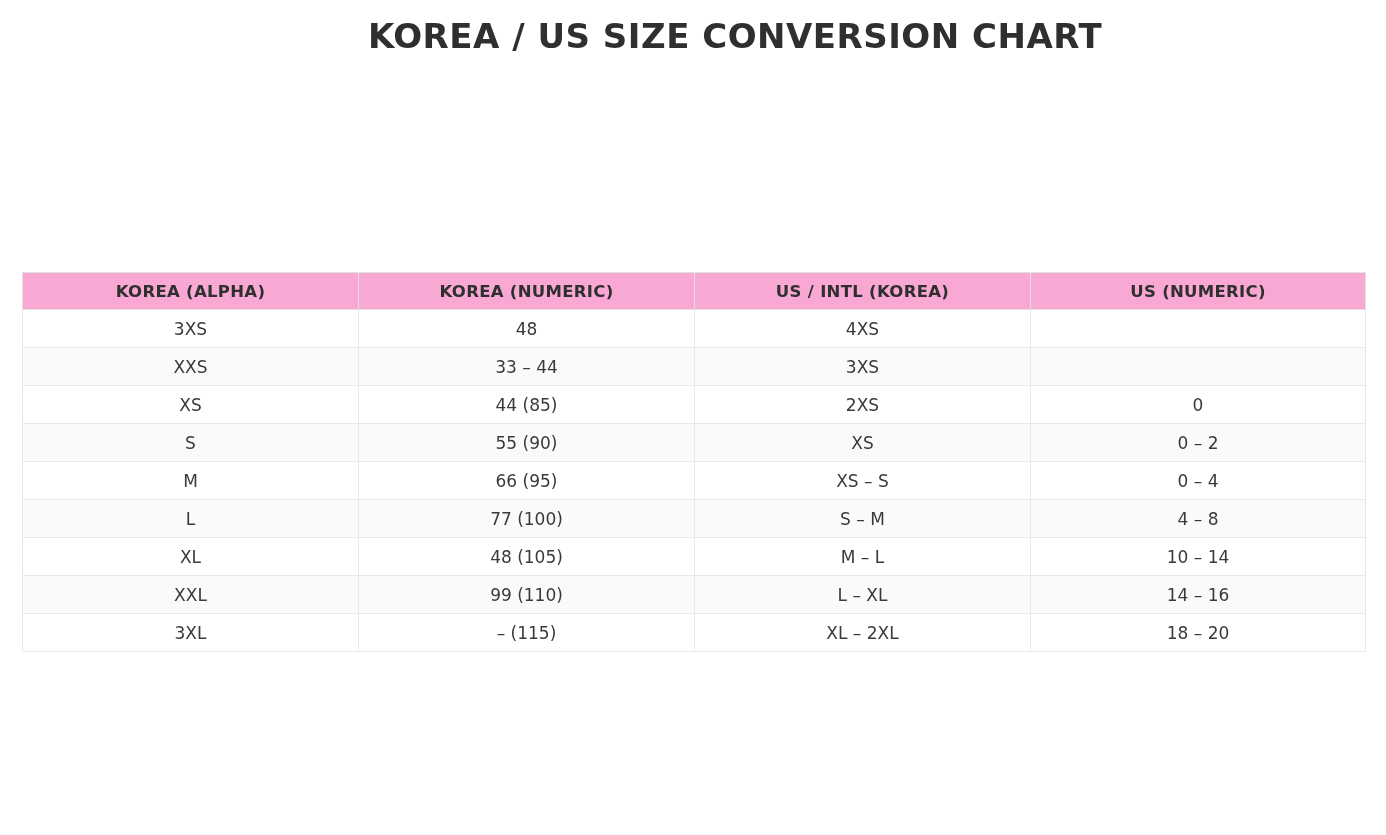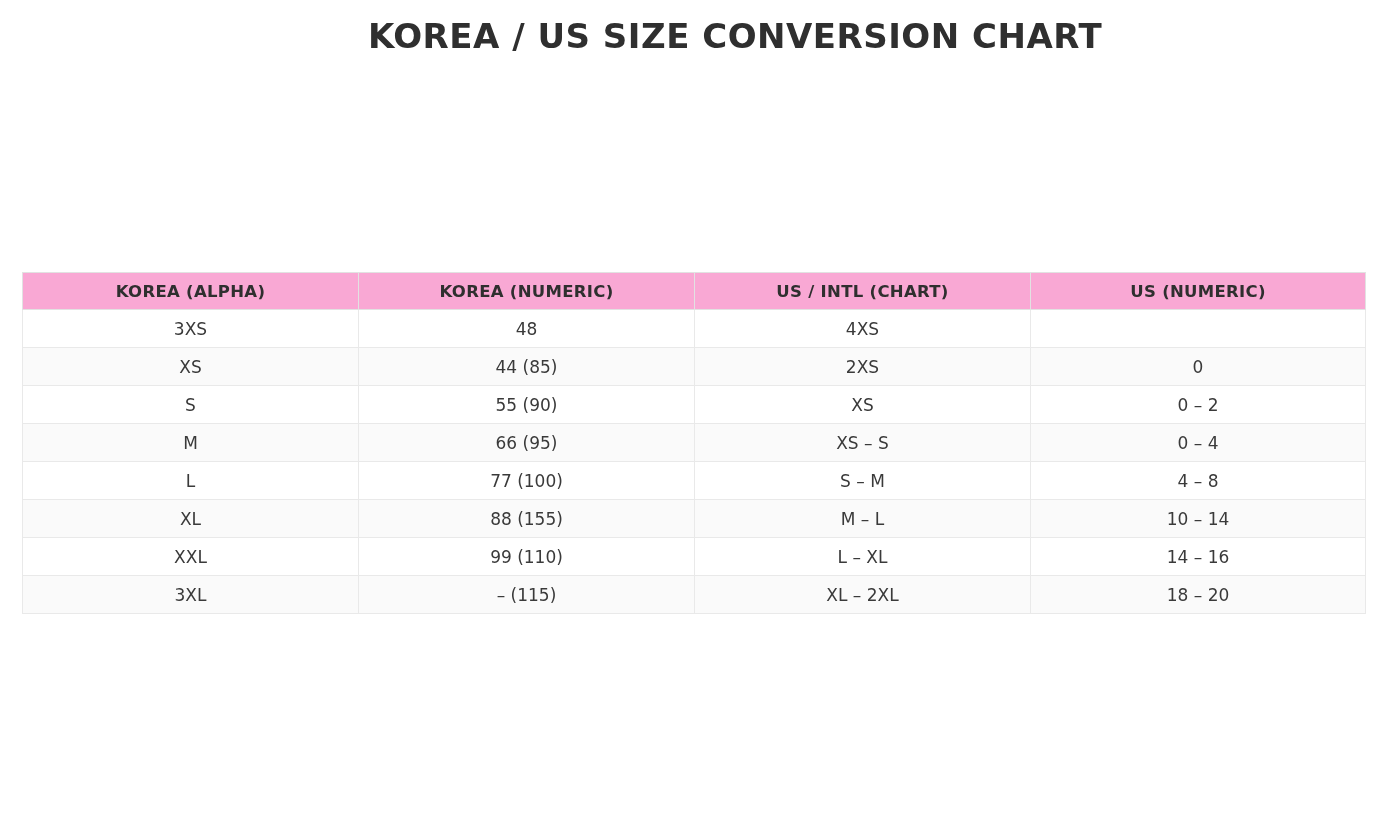--- a/index.html
+++ b/index.html
@@ -79,29 +79,35 @@
     <colgroup>
       <col class="c1">
         <col class="c2">
         <col class="c3">
         <col class="c4">
     </colgroup>
     <thead>
       <tr>
         <th>KOREA (ALPHA)</th>
         <th>KOREA (NUMERIC)</th>
-        <th>US / INTL (CHART)</th>
+        <th>US / INTL (KOREA)</th>
         <th>US (NUMERIC)</th>
       </tr>
     </thead>
     <tbody>
       <tr>
         <td>3XS</td>
         <td>48</td>
         <td>4XS</td>
+        <td></td>
+      </tr>
+      <tr>
+        <td>XXS</td>
+        <td>33 – 44</td>
+        <td>3XS</td>
         <td></td>
       </tr>
       <tr>
         <td>XS</td>
         <td>44 (85)</td>
         <td>2XS</td>
         <td>0</td>
       </tr>
       <tr>
         <td>S</td>
@@ -116,21 +122,21 @@
         <td>0 – 4</td>
       </tr>
       <tr>
         <td>L</td>
         <td>77 (100)</td>
         <td>S – M</td>
         <td>4 – 8</td>
       </tr>
       <tr>
         <td>XL</td>
-        <td>88 (155)</td>
+        <td>48 (105)</td>
         <td>M – L</td>
         <td>10 – 14</td>
       </tr>
       <tr>
         <td>XXL</td>
         <td>99 (110)</td>
         <td>L – XL</td>
         <td>14 – 16</td>
       </tr>
       <tr>

